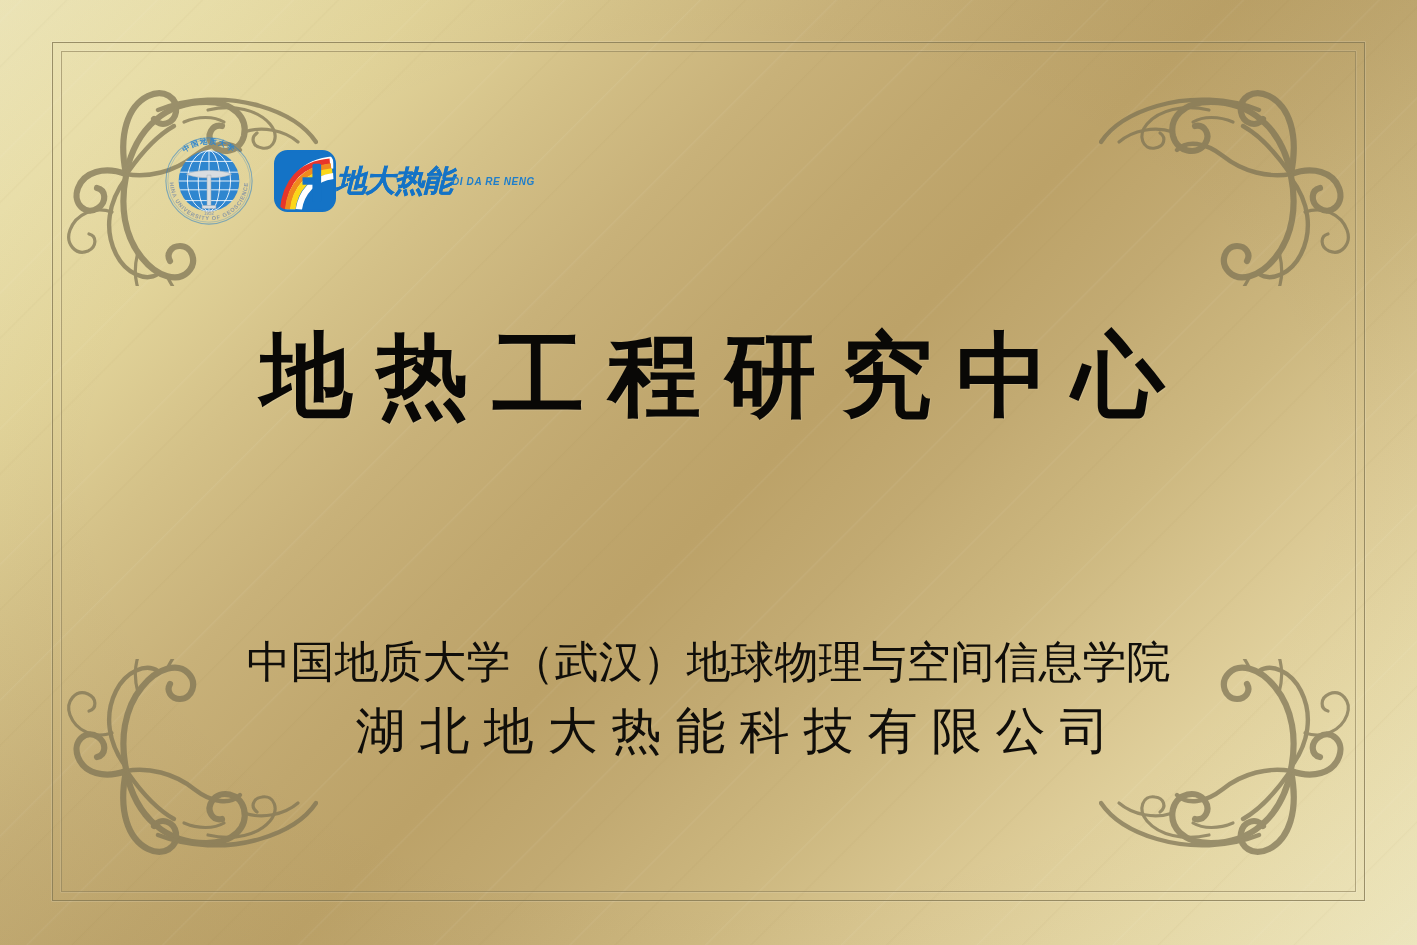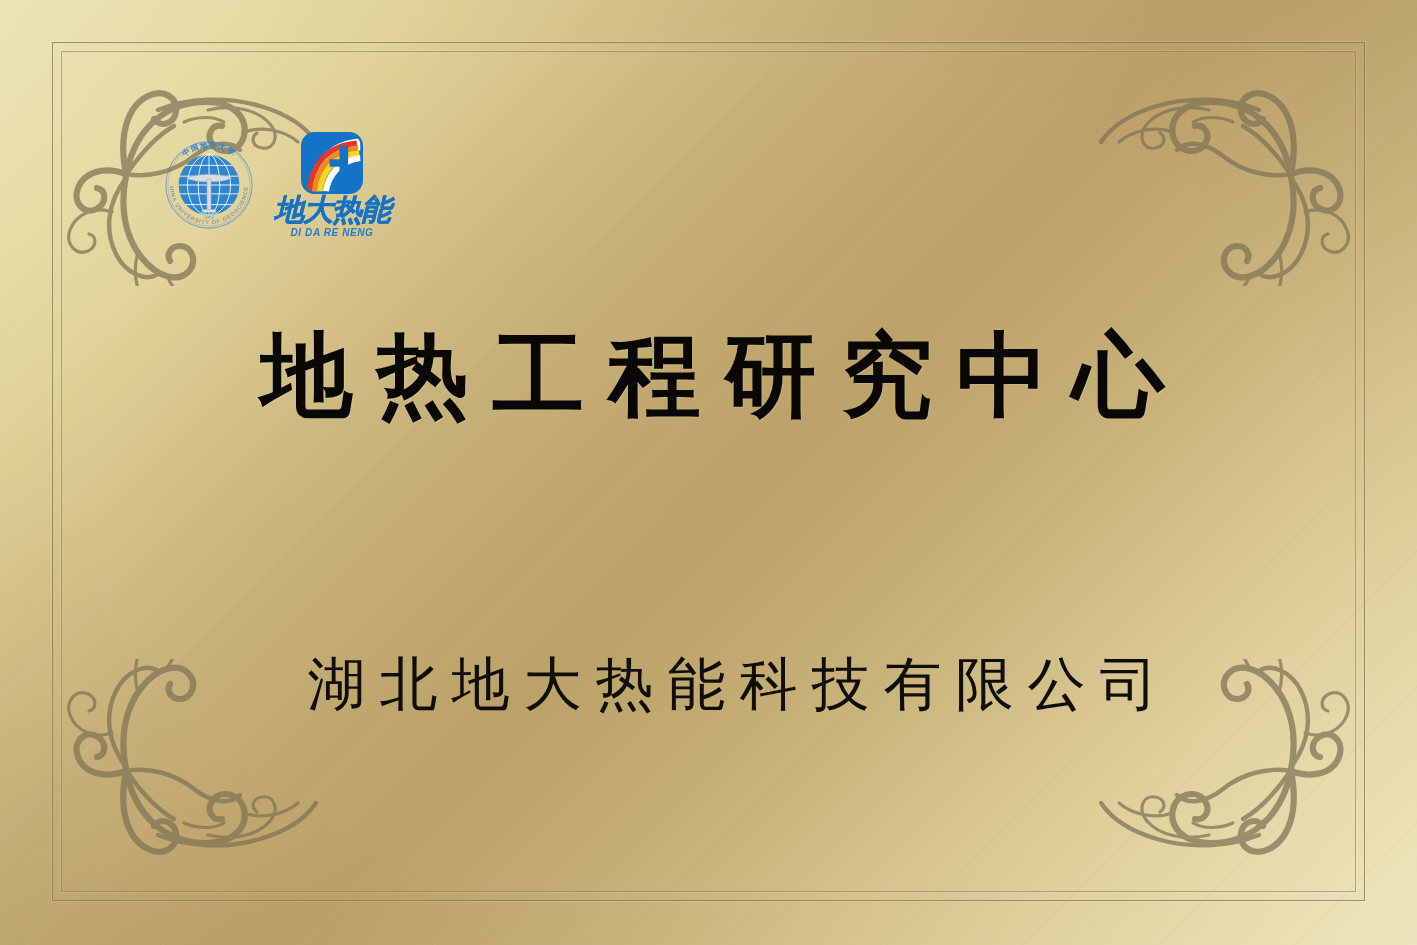--- a/index.html
+++ b/index.html
@@ -91,21 +91,21 @@
   
   #logos {
     position: absolute;
     left: 160px;
     top: 132px;
     display: flex;
     align-items: center;
     gap: 16px;
   }
   #cug-seal { width: 98px; height: 98px; display:block; }
-  #didareneng { display:flex; flex-direction:column; align-items:center; }
+  #didareneng { display:flex; flex-direction:row; align-items:center; }
   #ddrn-mark { width: 62px; height: 62px; display:block; margin-bottom: 1px; }
   #ddrn-cn {
     font-family: "DejaVu Sans", "Liberation Sans", sans-serif;
     font-weight: 700;
     font-style: italic;
     font-size: 30px;
     line-height: 1;
     color: #1473c6;
     letter-spacing: -1px;
     -webkit-text-stroke: 0.4px #1473c6;
@@ -148,21 +148,21 @@
     font-family: "DejaVu Sans", "Liberation Sans", sans-serif;
     color: #100e0a;
     line-height: 1.18;
   }
   #sub-1 {
     font-size: 44px;
     font-weight: 400;
     letter-spacing: 0px;
   }
   #sub-2 {
-    font-size: 58px;
+    font-size: 50px;
     font-weight: 400;
     letter-spacing: 14px;
     text-indent: 14px;
     margin-top: 14px;
     margin-left: 48px;
   }
 </style>
 </head>
 <body>
 
@@ -320,16 +320,17 @@
       </svg>
       <div id="ddrn-cn">地大热能</div>
       <div id="ddrn-en">DI DA RE NENG</div>
     </div>
 
   </div>
 
   <div id="title">地热工程研究中心</div>
 
   <div id="subtitles">
+    <div class="sub" id="sub-1">中国地质大学（武汉）地球物理与空间信息学院</div>
     <div class="sub" id="sub-2">湖北地大热能科技有限公司</div>
   </div>
 
 </div>
 
 </body></html>

